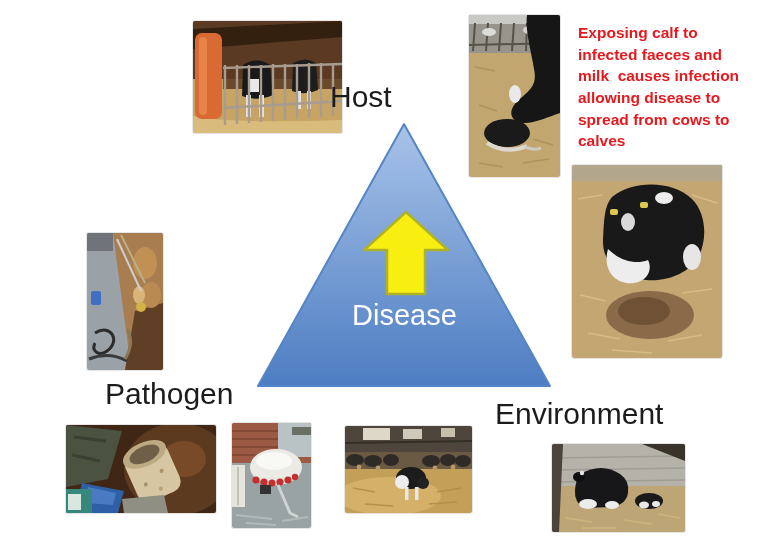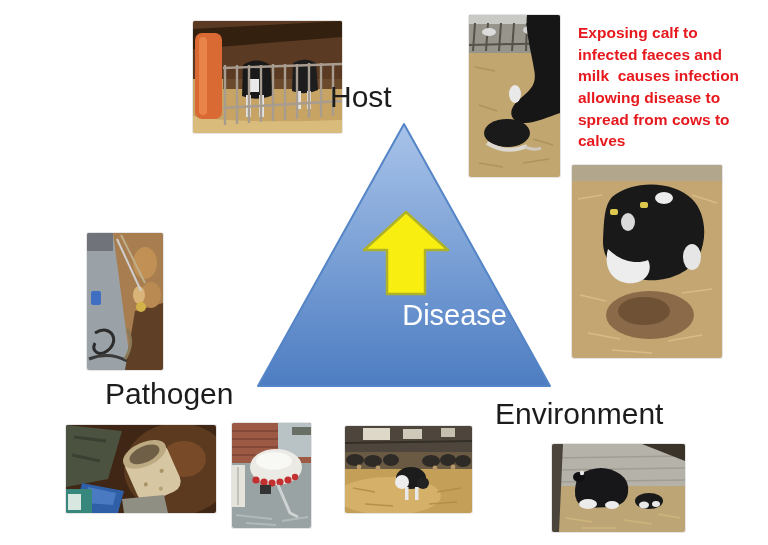--- a/index.html
+++ b/index.html
@@ -12,21 +12,21 @@
     position:absolute;margin:0;padding:0;border-radius:2px;
     box-shadow:0 0 0 1px rgba(0,0,0,.10);overflow:hidden;
   }
   .photo svg{display:block;width:100%;height:100%;}
   .label{
     position:absolute;color:var(--label-ink,#1a1a1a);
     font-size:30px;line-height:1.1;text-align:left;white-space:nowrap;
   }
   .disease{
     position:absolute;color:var(--disease-ink,#ffffff);
-    font-size:29px;line-height:1.1;text-align:right;white-space:nowrap;
+    font-size:29px;line-height:1.1;text-align:center;white-space:nowrap;
   }
   .annotation{
     position:absolute;left:578px;top:22px;width:206px;
     color:var(--annotation-red,#e6191e);font-weight:bold;
     font-size:15.5px;line-height:1.4;
   }
   .annotation div{white-space:pre;}
   .shape{position:absolute;}
 </style>
 </head>

